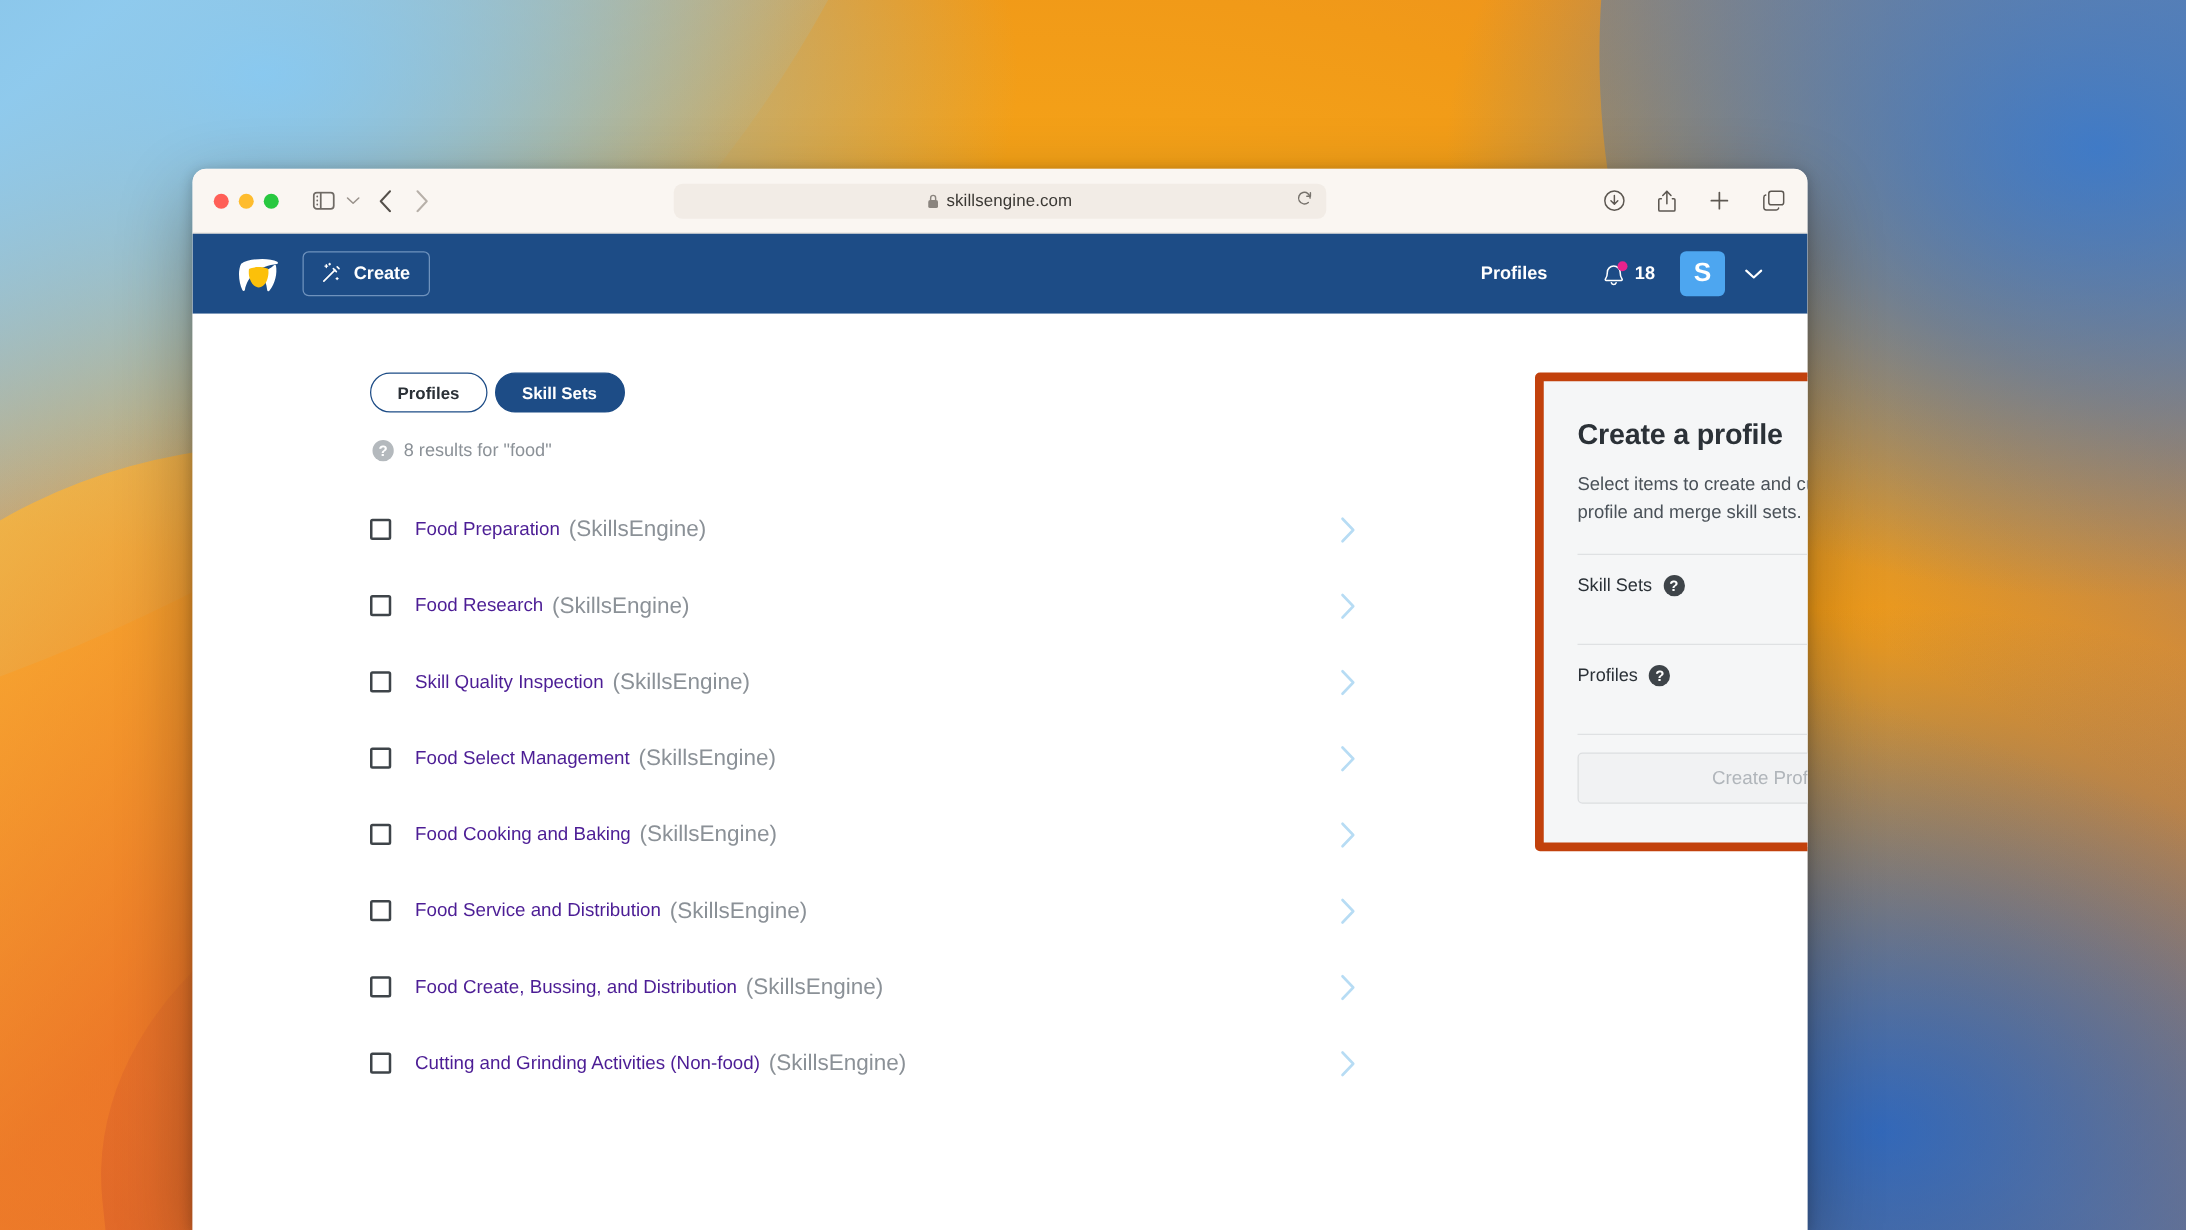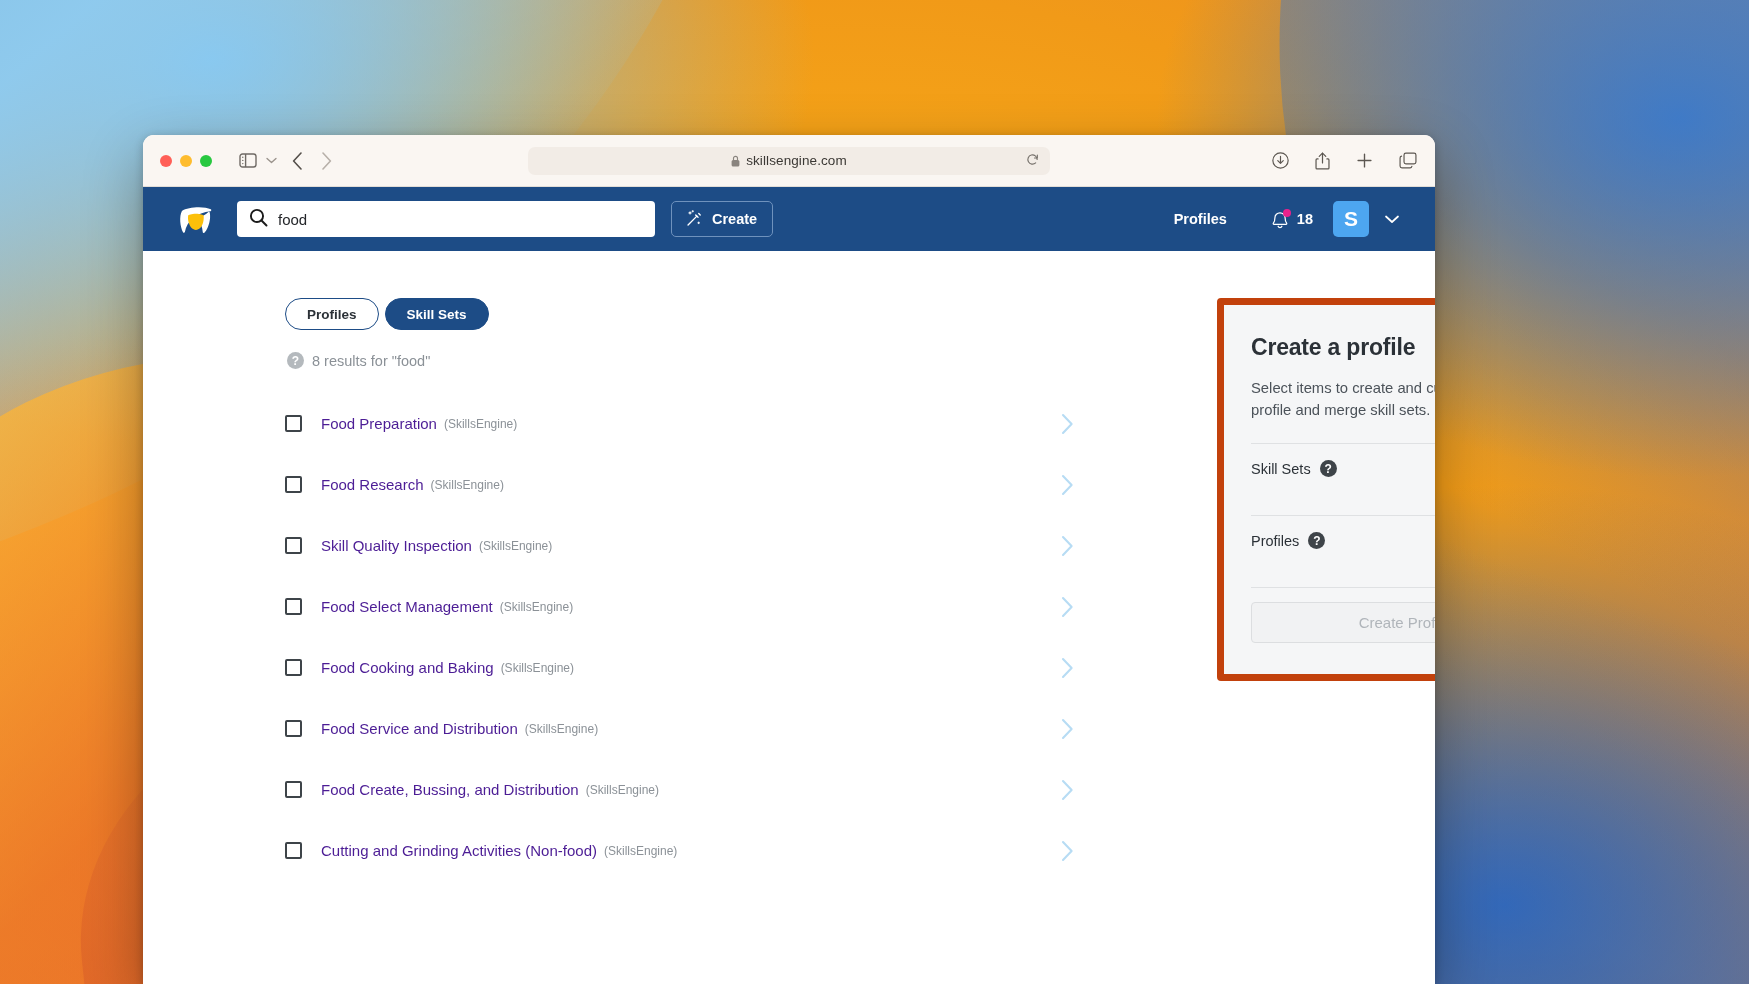--- a/index.html
+++ b/index.html
@@ -57,21 +57,21 @@
     left: 80px; bottom: -200px;
     width: 700px; height: 520px;
     background: linear-gradient(40deg, rgba(214,88,40,.75) 0%, rgba(230,120,45,.25) 55%, rgba(230,120,45,0) 85%);
     border-radius: 50% 50% 0 0;
     transform: rotate(-6deg);
   }
 
   
   #browser-window {
     position: absolute;
-    left: 143px; top: 135px;
+    left: 154px; top: 135px;
     width: 1292px; height: 849px;
     border-radius: 11px 11px 0 0;
     overflow: hidden;
     box-shadow: 0 22px 60px rgba(0,0,0,.33), 0 2px 10px rgba(0,0,0,.22);
     background: #ffffff;
   }
 
   
   #safari-toolbar {
     height: 52px;
@@ -300,21 +300,21 @@
     background: #ffffff;
     flex: 0 0 auto;
     cursor: pointer;
   }
   .result-label {
     font-size: 15px;
     color: #4c1d95;
     white-space: nowrap;
   }
   .result-source {
-    font-size: 12px;
+    font-size: 18px;
     color: #8b9197;
     margin-left: 7px;
     white-space: nowrap;
   }
   .result-chevron {
     margin-left: auto;
     margin-right: 20px;
     color: #b7dcf4;
     display: flex;
     cursor: pointer;
@@ -478,29 +478,20 @@
 
     <div id="app-header">
       <div id="brand-logo">
         <svg width="38" height="38" viewBox="0 0 40 40" fill="none">
           <path d="M5.2 11.5C11.5 7.2 28.5 6.2 35.6 9.8c.9.5.6 1.9-.4 2-6.6.7-13.5 3-18.4 7.2C12.4 22.7 9.3 28 8.3 33.6c-.2 1-1.5 1.2-2 .3C3.2 28 2.1 17.2 5.2 11.5Z" fill="#ffffff"></path>
           <path d="M34.5 13.3c1.2 6-0.6 15-5.4 20.9-.6.8-1.9.5-2-.6-.5-5.2-2.3-10-5.3-13.4-.6-.7-.2-1.8.7-2 3.6-1 7.6-2.6 10.3-5.4.7-.8 1.5-.5 1.7.5Z" fill="#ffffff"></path>
           <path d="M19.9 14.4c4.6 0 8.1 1.6 8.1 1.6s.7 3.6-.6 8c-1.3 4.5-4.2 7.5-7.5 7.5s-6.2-3-7.5-7.5c-1.3-4.4-.6-8-.6-8s3.5-1.6 8.1-1.6Z" fill="#fcc00a"></path>
         </svg>
       </div>
 
-      <div id="search-box">
-        <span id="search-icon">
-          <svg width="19" height="19" viewBox="0 0 20 20" fill="none">
-            <circle cx="8.4" cy="8.4" r="6.4" stroke="currentColor" stroke-width="2"></circle>
-            <path d="M13.2 13.2L18.4 18.4" stroke="currentColor" stroke-width="2.1" stroke-linecap="round"></path>
-          </svg>
-        </span>
-        <input id="search-input" type="text" value="food" style="">
-      </div>
 
       <button id="create-button">
         <span style="display:flex;">
           <svg width="18" height="18" viewBox="0 0 20 20" fill="none">
             <path d="M3.4 16.6L13.2 6.8" stroke="currentColor" stroke-width="1.5" stroke-linecap="round"></path>
             <path d="M11.9 5.5l2.6 2.6" stroke="currentColor" stroke-width="1.5" stroke-linecap="round"></path>
             <path d="M15.3 3.9l1.6 1.6" stroke="currentColor" stroke-width="1.5" stroke-linecap="round"></path>
             <path d="M5.6 2.0v2.4M4.4 3.2h2.4" stroke="currentColor" stroke-width="1.2" stroke-linecap="round"></path>
             <path d="M8.6 0.6v1.6M7.8 1.4h1.6" stroke="currentColor" stroke-width="1" stroke-linecap="round"></path>
             <path d="M15.2 13.4v1.8M14.3 14.3h1.8" stroke="currentColor" stroke-width="1.1" stroke-linecap="round"></path>

